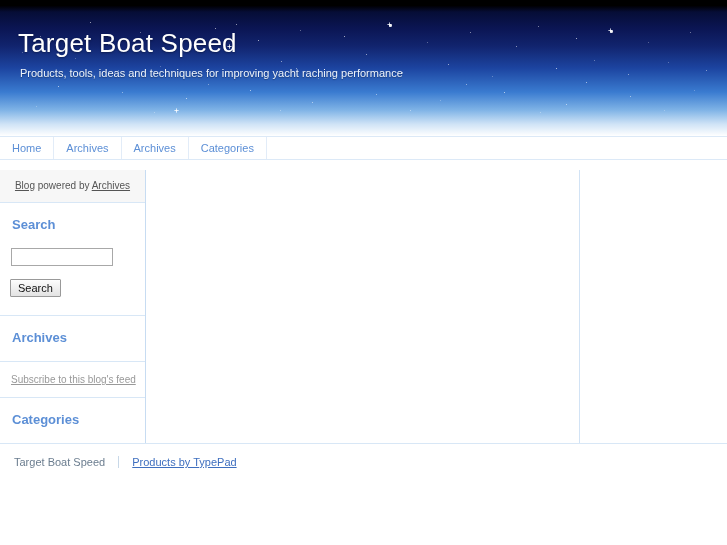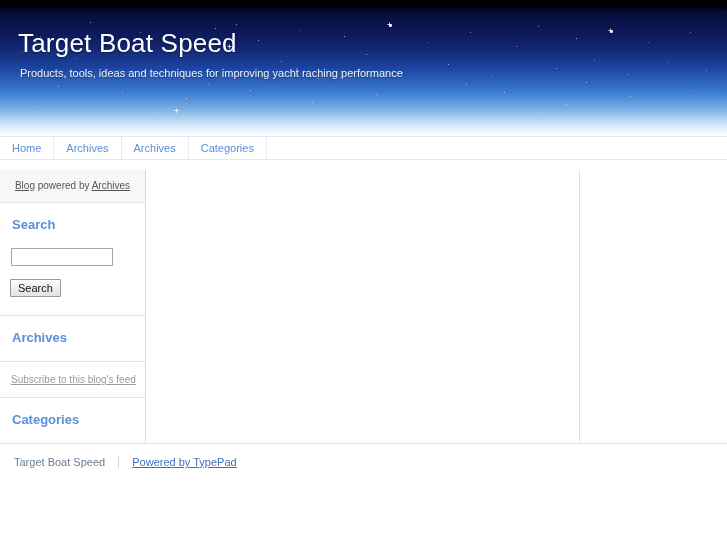--- a/index.html
+++ b/index.html
@@ -375,15 +375,15 @@
 
   <div id="right-column"></div>
 
 </div>
 <div id="content-bottom-rule"></div>
 
 <div id="footer">
   <div id="footer-inner">
     <span>Target Boat Speed</span>
     <span id="footer-sep"></span>
-    <a href="#" id="footer-typepad">Powered by TypePad</a>
+    <a href="#" id="footer-typepad">Products by TypePad</a>
   </div>
 </div>
 
 </body></html>

